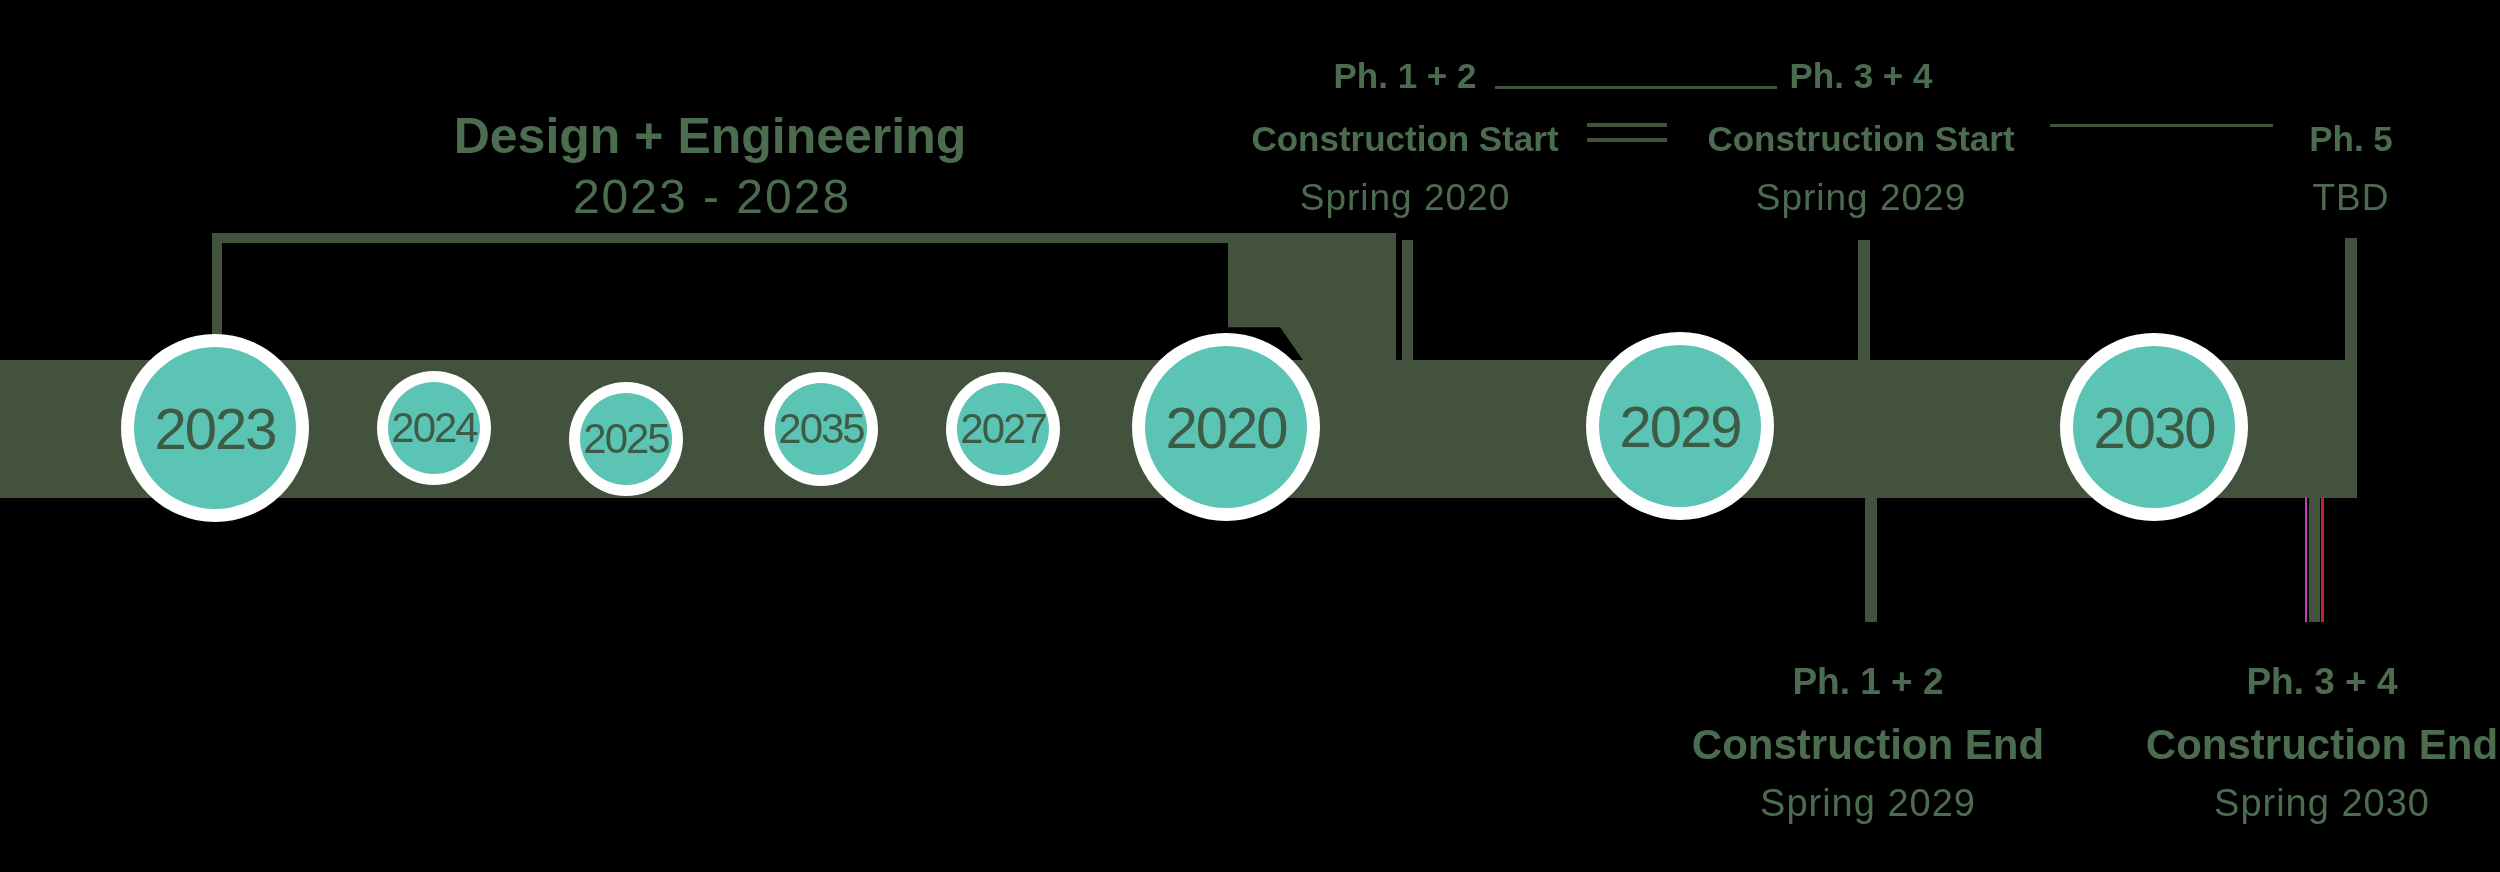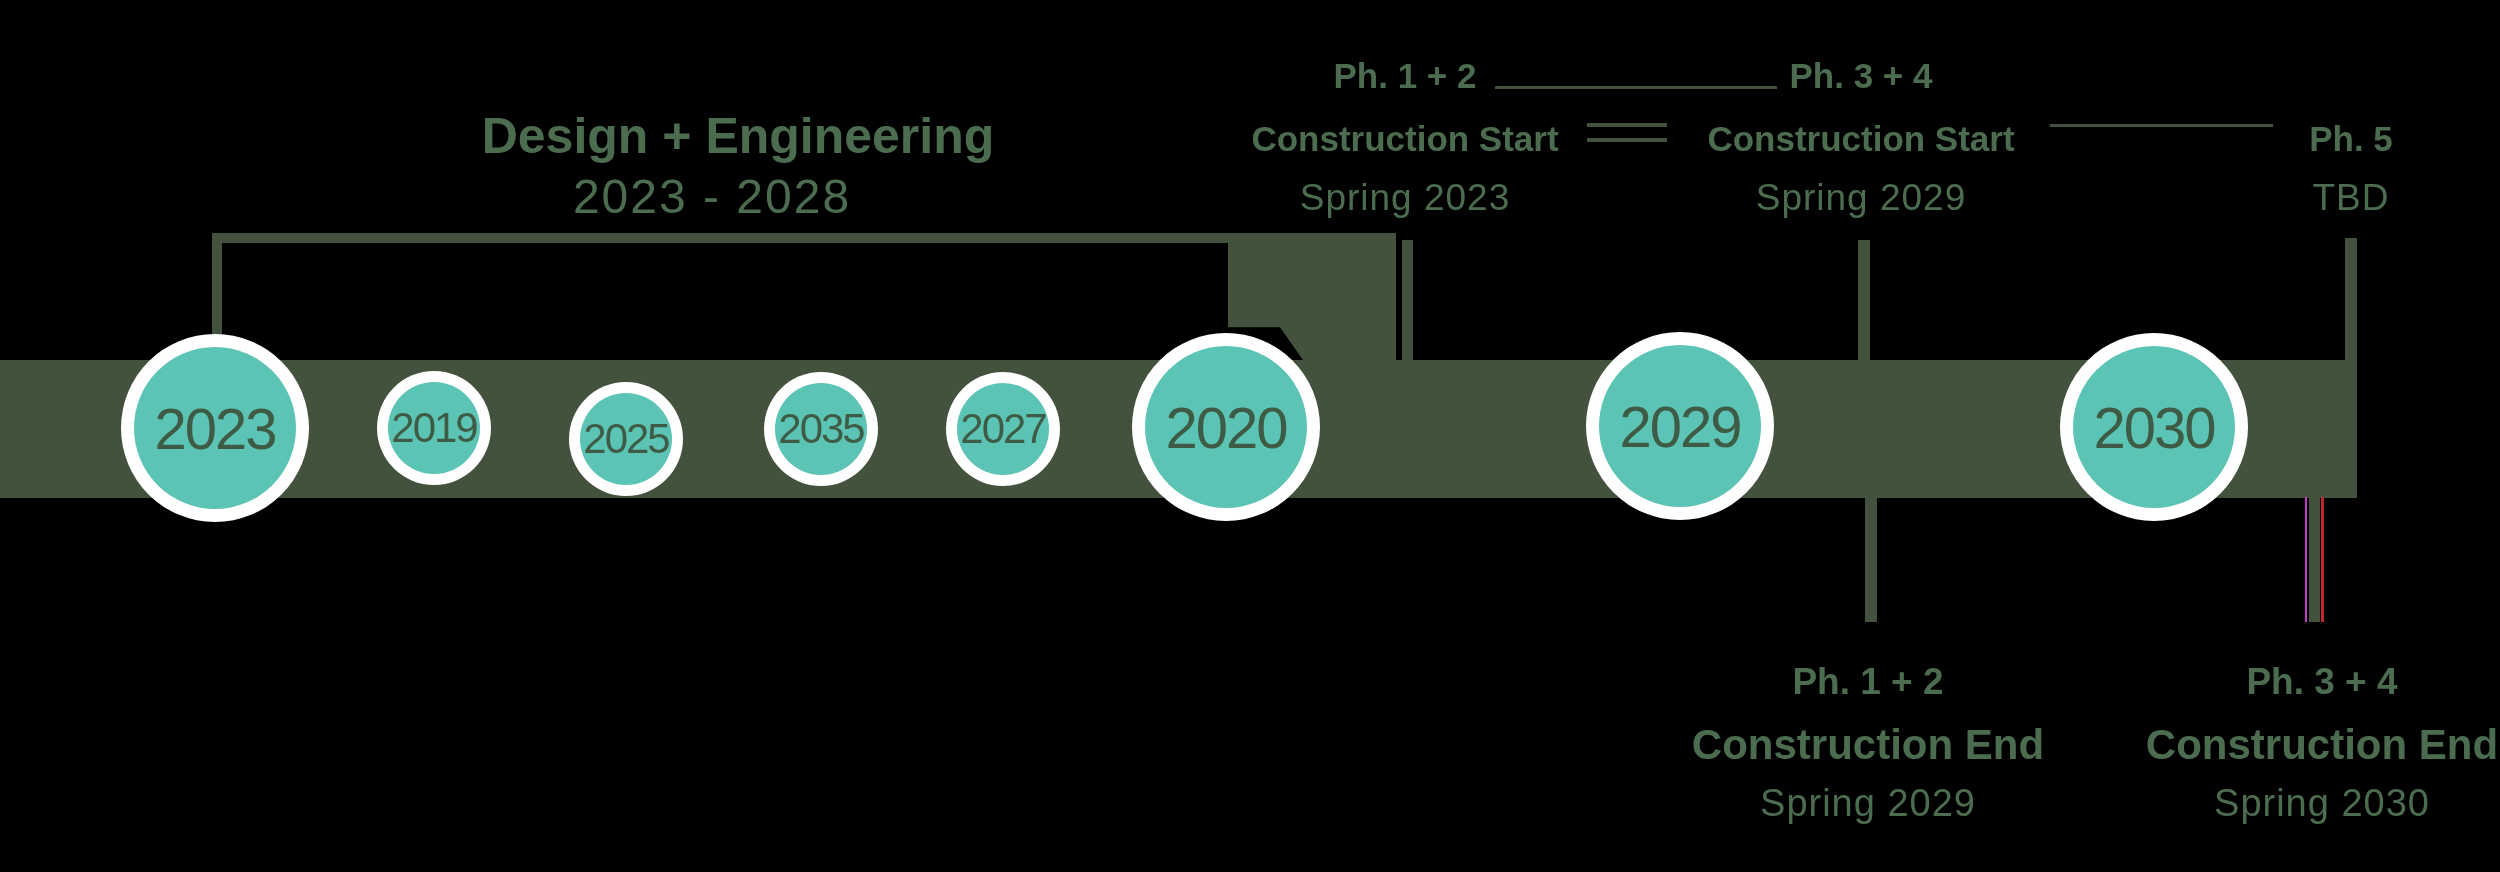--- a/index.html
+++ b/index.html
@@ -50,21 +50,21 @@
   .p2027{left:1003px;top:429px;}
   .p2028{left:1226px;top:427px;}
   .p2029{left:1680px;top:426px;text-align:right;}
   .p2030{left:2154px;top:427px;}
   
   .lbl{
     position:absolute;transform:translate(-50%,-50%);
     color:#4C6C50;white-space:nowrap;text-align:left;
   }
   .bold{font-weight:bold;}
-  .de-title{left:738px;top:136px;font-size:50px;}
+  .de-title{left:710px;top:136px;font-size:50px;}
   .de-dates{left:712px;top:196px;font-size:48px;letter-spacing:2px;}
   .phase-t{font-size:35px;}
   .event-t{font-size:35px;}
   .date-t{font-size:37px;letter-spacing:1px;}
   .phase-b{font-size:37px;}
   .event-b{font-size:42px;}
   .date-b{font-size:38px;letter-spacing:1px;}
   .x-p12s{left:1405px;}
   .x-p34s{left:1861px;}
   .x-p5{left:2351px;}
@@ -101,21 +101,21 @@
   <div class="glitch glitch-magenta"></div>
   <div class="glitch glitch-red"></div>
 
   <div class="circle c-lg p2023">
     <div class="inner">
       <span class="yr">2023</span>
     </div>
   </div>
   <div class="circle c-sm p2024">
     <div class="inner">
-      <span class="yr">2019</span>
+      <span class="yr">2024</span>
     </div>
   </div>
   <div class="circle c-sm p2025">
     <div class="inner">
       <span class="yr">2025</span>
     </div>
   </div>
   <div class="circle c-sm p2026">
     <div class="inner">
       <span class="yr">2035</span>
@@ -140,21 +140,21 @@
     <div class="inner">
       <span class="yr">2030</span>
     </div>
   </div>
 
   <div class="lbl bold de-title">Design + Engineering</div>
   <div class="lbl de-dates">2023 - 2028</div>
 
   <div class="lbl bold phase-t row1-t x-p12s">Ph. 1 + 2</div>
   <div class="lbl bold event-t row2-t x-p12s">Construction Start</div>
-  <div class="lbl date-t row3-t x-p12s">Spring 2023</div>
+  <div class="lbl date-t row3-t x-p12s">Spring 2020</div>
 
   <div class="lbl bold phase-t row1-t x-p34s">Ph. 3 + 4</div>
   <div class="lbl bold event-t row2-t x-p34s">Construction Start</div>
   <div class="lbl date-t row3-t x-p34s">Spring 2029</div>
 
   <div class="lbl bold phase-t row2-t x-p5">Ph. 5</div>
   <div class="lbl date-t row3-t x-p5">TBD</div>
 
   <div class="lbl bold phase-b row1-b x-p12e">Ph. 1 + 2</div>
   <div class="lbl bold event-b row2-b x-p12e">Construction End</div>

